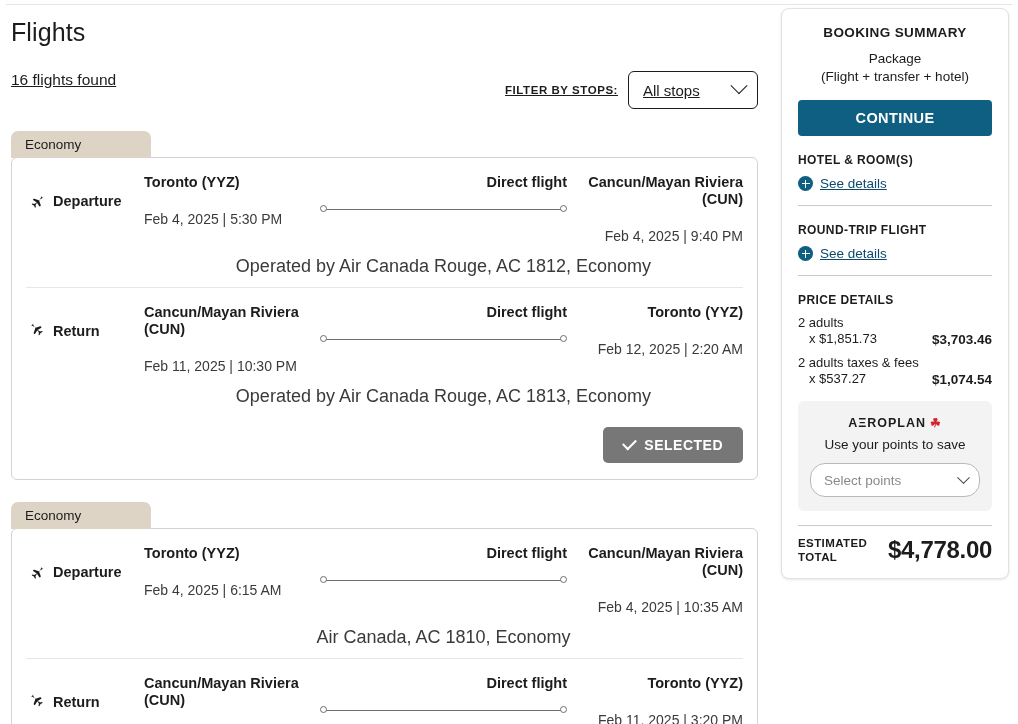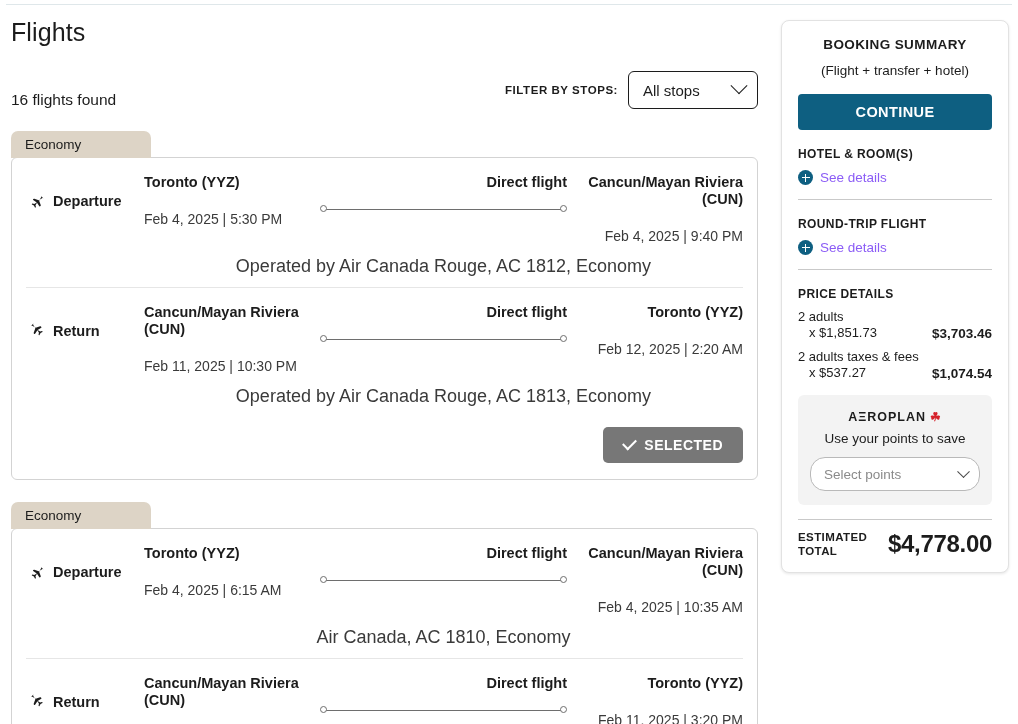--- a/index.html
+++ b/index.html
@@ -20,22 +20,23 @@
 
   
   .left-col {
     position: absolute; left: 0; top: 10px; width: 770px;
   }
   .page-title {
     font-size: 25px; font-weight: 400; color: #1c1c1c;
     margin: 0 0 0 11px; padding-top: 8px; letter-spacing: .1px;
   }
   .results-bar {
-    display: flex; align-items: flex-end; justify-content: space-between;
+    display: flex; align-items: flex-start; justify-content: space-between;
     margin: 24px 12px 0 11px;
+    text-decoration: underline;
   }
   .results-count { font-size: 15.5px; color: #1c1c1c; }
   .filter-wrap { display: flex; align-items: center; gap: 10px; }
   .filter-label {
     font-size: 11.5px; font-weight: bold; letter-spacing: .55px;
     color: #1c1c1c; text-transform: uppercase;
   }
   .select-box {
     width: 130px; height: 38px; border: 1px solid #1c1c1c; border-radius: 6px;
     background: #fff; display: flex; align-items: center;
@@ -96,21 +97,21 @@
     background: #777777; color: #fff; border: none; border-radius: 5px;
     height: 36px; padding: 0 20px; font-size: 14px; font-weight: bold;
     letter-spacing: .5px; display: inline-flex; align-items: center; gap: 8px;
     cursor: pointer;
   }
   .check { width: 13px; height: 8px; border-left: 2px solid #fff; border-bottom: 2px solid #fff;
     transform: rotate(-45deg); margin-top: -4px; }
 
   
   .summary {
-    position: absolute; left: 781px; top: 20px; width: 228px;
+    position: absolute; left: 781px; top: 8px; width: 228px;
     background: #fff; border: 1px solid #e2e2e2; border-radius: 8px;
     box-shadow: 0 1px 3px rgba(0,0,0,.10);
     padding: 16px 16px 14px 16px;
   }
   .sum-title {
     text-align: center; font-size: 13.5px; font-weight: bold; letter-spacing: .4px;
     color: #1c1c1c;
   }
   .sum-sub { text-align: center; font-size: 13.5px; color: #1c1c1c; margin-top: 10px; line-height: 18px; }
   .btn-continue {
@@ -126,21 +127,21 @@
   .plus-ic {
     width: 15px; height: 15px; border-radius: 50%; background: #0e5f81;
     position: relative; flex: none;
   }
   .plus-ic::before, .plus-ic::after {
     content: ""; position: absolute; background: #fff;
   }
   .plus-ic::before { left: 3.5px; right: 3.5px; top: 6.8px; height: 1.6px; }
   .plus-ic::after { top: 3.5px; bottom: 3.5px; left: 6.7px; width: 1.6px; }
   .see-link {
-    font-size: 13.5px; color: #8b5cf6; cursor: pointer;
+    font-size: 13.5px; color: #0c4a6e; text-decoration: underline; cursor: pointer;
   }
   .divider { height: 1px; background: #c9c9c9; margin-top: 14px; }
   .price-row { display: flex; justify-content: space-between; align-items: flex-end; margin-top: 8px; }
   .price-desc { font-size: 13px; color: #1c1c1c; line-height: 16px; }
   .price-desc .mult { display: block; padding-left: 11px; }
   .price-amt { font-size: 13.5px; font-weight: bold; color: #1c1c1c; white-space: nowrap; }
   .aeroplan {
     margin-top: 14px; background: #f3f3f3; border-radius: 6px; padding: 12px 12px 14px 12px;
     text-align: center;
   }
@@ -322,20 +323,21 @@
         </div>
 
       </div>
     </div>
 
   </div>
 
   <div class="summary">
     <div class="sum-title">BOOKING SUMMARY</div>
     <div class="sum-sub">
+      <div>Package</div>
       <div>(Flight + transfer + hotel)</div>
     </div>
 
     <button class="btn-continue">CONTINUE</button>
 
     <div class="sec-head">HOTEL &amp; ROOM(S)</div>
     <div class="see-row">
       <span class="plus-ic"></span>
       <span class="see-link">See details</span>
     </div>

